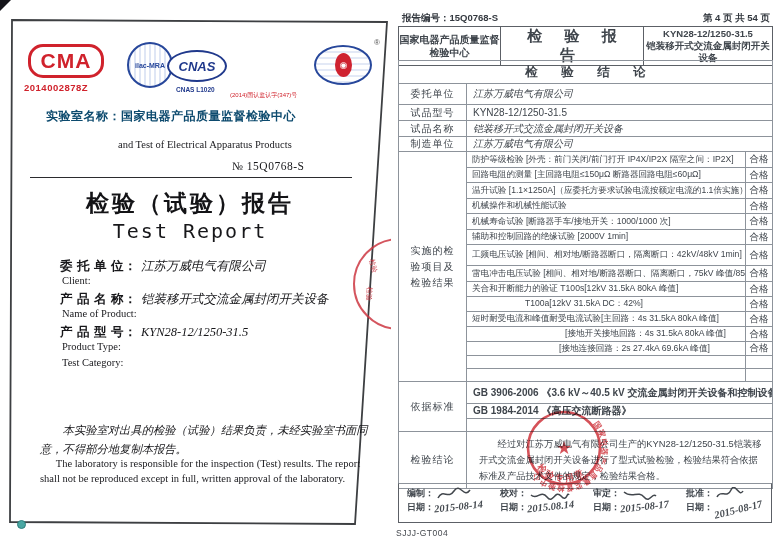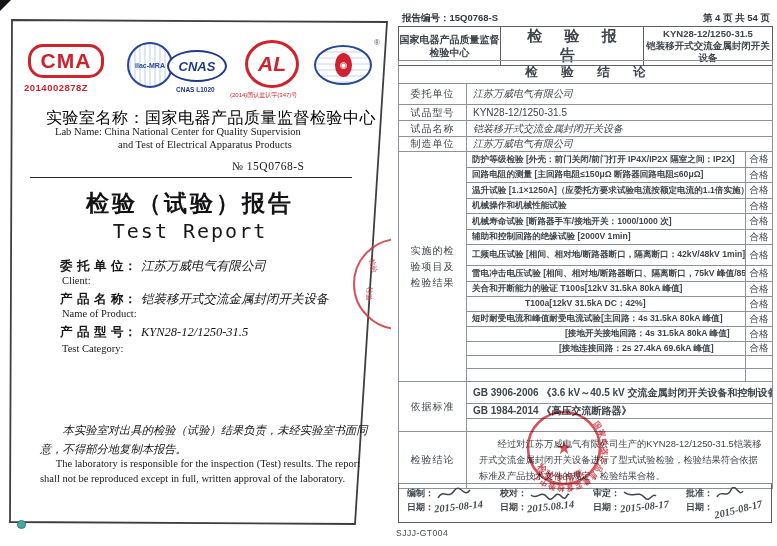--- a/index.html
+++ b/index.html
@@ -35,21 +35,21 @@
   #cal-sub { left:206px; top:53px; color:#d0222c; font-size:6px; white-space:nowrap; }
   #globe-oval { left:290px; top:7px; width:58px; height:40px; border-radius:50%;
     border:2px solid #27479b;
     background:repeating-linear-gradient(0deg,#e3e9f6 0 2px,#fff 2px 6px); }
   #globe-core { left:311px; top:15px; width:17px; height:24px; border-radius:50%;
     background:#cf2230; color:#fff; font-size:9px; font-weight:bold;
     display:flex; align-items:center; justify-content:center; }
   #globe-reg { left:350px; top:0px; color:#555; font-size:8px; }
 
   
-  #lab-cn { left:46px; top:108px; font-size:16px; font-weight:normal; color:#000000; letter-spacing:0.5px; }
+  #lab-cn { left:46px; top:108px; font-size:12px; font-weight:bold; color:#0c4a6e; letter-spacing:0.5px; }
   #lab-en1 { left:55px; top:126px; font-size:10.5px; color:#202024; font-family:"Liberation Serif","DejaVu Serif",serif; }
   #lab-en2 { left:118px; top:139px; font-size:10.5px; color:#202024; font-family:"Liberation Serif","DejaVu Serif",serif; }
 
   #report-no { left:232px; top:160px; font-size:11.5px; color:#17171a;
     font-family:"Liberation Serif","DejaVu Serif",serif; letter-spacing:0.5px; }
   #title-rule { left:30px; top:177px; width:322px; height:0; border-top:1.6px solid #2b2b2e; }
   #title-cn { left:0; top:188px; width:380px; text-align:center; font-size:23px;
     font-weight:bold; color:#131316; letter-spacing:3px; }
   #title-en { left:0; top:219px; width:380px; text-align:center; font-size:20px;
     color:#17171a; font-family:"DejaVu Sans Mono","Liberation Mono",monospace; letter-spacing:2px; }
@@ -90,21 +90,21 @@
   .hdr-title { font-size:15px; font-weight:bold; letter-spacing:9px; text-indent:9px; }
   .hdr-prod { font-size:9.5px; font-weight:bold; line-height:1.25; }
 
   #main-table { position:absolute; left:398px; top:60px; width:374px; border:1.5px solid #5c6066;padding-left:27px; }
   .title-row td { text-align:center; font-weight:bold; font-size:12.5px;
     letter-spacing:10px; text-indent:10px; height:23px; }
   td.lbl { text-align:center; font-size:10px; letter-spacing:1px; }
   td.val { font-size:10px; padding-left:6px; }
   .val-kai { font-family:"Liberation Serif","DejaVu Serif",serif; font-style:italic; }
   td.side { text-align:center; font-size:10px; line-height:1.6; padding:0 10px; letter-spacing:1px; }
-  td.t { font-size:8.6px; padding-left:5px; white-space:nowrap;font-weight:bold; }
+  td.t { font-size:8.6px; padding-left:5px; white-space:nowrap; }
   td.res { font-size:9.5px; text-align:center; padding:0; }
   tr.ind-a td.t { padding-left:58px; }
   tr.ind-b td.t { padding-left:98px; }
   tr.ind-c td.t { padding-left:92px; }
   td.s { font-size:10px; padding-left:6px; white-space:nowrap;font-weight:bold; }
   td.c { font-size:9.3px; line-height:1.75; padding:3px 10px 3px 12px; text-indent:2em; }
 
   
   #sig-strip { left:398px; top:483px; width:374px; height:40px;
     border:1.5px solid #5c6066; border-top:1px solid #8d939b; display:flex; overflow:visible; }
@@ -129,47 +129,46 @@
     <svg id="frame-svg" class="abs" width="398" height="546">
       <polygon points="12,20 387,22 355,524 10,522" fill="none" stroke="#3d3f42" stroke-width="1.8"></polygon>
     </svg>
 
     <div id="logos" class="abs">
       <div class="logo" id="cma-box">CMA</div>
       <div class="logo" id="cma-num">2014002878Z</div>
       <div class="logo" id="ilac-circle">ilac-MRA</div>
       <div class="logo" id="cnas-oval">CNAS</div>
       <div class="logo" id="cnas-sub">CNAS L1020</div>
-      <div class="logo" id="cal-oval">AL</div>
       <div class="logo" id="cal-sub">(2014)国认监认字(347)号</div>
       <div class="logo" id="globe-oval"></div>
       <div class="logo" id="globe-core">◉</div>
       <div class="logo" id="globe-reg">®</div>
     </div>
 
     <div id="lab-cn" class="abs">实验室名称：国家电器产品质量监督检验中心</div>
-    <div id="lab-en1" class="abs">Lab Name:   China National Center for Quality Supervision</div>
     <div id="lab-en2" class="abs">and Test of Electrical Apparatus Products</div>
 
     <div id="report-no" class="abs">№  15Q0768-S</div>
     <div id="title-rule" class="abs"></div>
     <div id="title-cn" class="abs">检验（试验）报告</div>
     <div id="title-en" class="abs">Test  Report</div>
 
     <div id="fields" class="abs">
       <div class="field">
         <div class="f-line"><span class="f-label">委 托 单 位：</span><span class="f-value">江苏万威电气有限公司</span></div>
         <div class="f-sub">Client:</div>
       </div>
       <div class="field">
         <div class="f-line"><span class="f-label">产 品 名 称：</span><span class="f-value">铠装移开式交流金属封闭开关设备</span></div>
         <div class="f-sub">Name of Product:</div>
       </div>
       <div class="field">
         <div class="f-line"><span class="f-label">产 品 型 号：</span><span class="f-value">KYN28-12/1250-31.5</span></div>
+        <div class="f-sub">Product Type:</div>
       </div>
       <div class="field">
         <div class="f-sub">Test Category:</div>
       </div>
     </div>
 
     <div id="stmt-cn" class="abs">本实验室对出具的检验（试验）结果负责，未经实验室书面同意，不得部分地复制本报告。</div>
     <div id="stmt-en" class="abs">The laboratory is responsible for the inspection (Test) results. The report shall not be reproduced except in full, written approval of the laboratory.</div>
 
     <div id="left-stamp-clip" class="abs">

